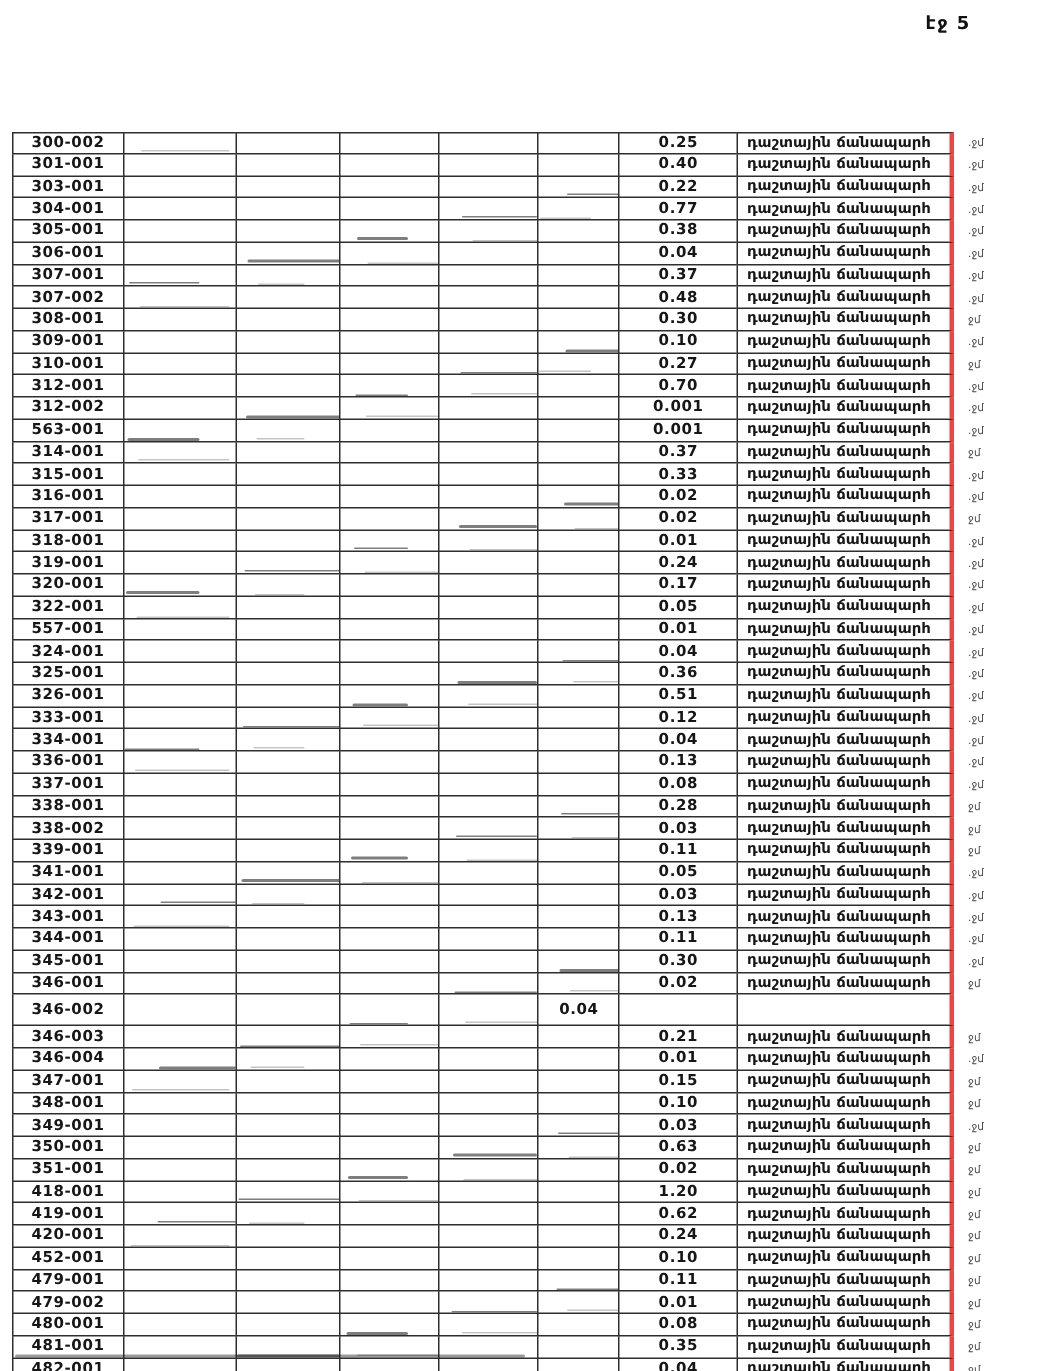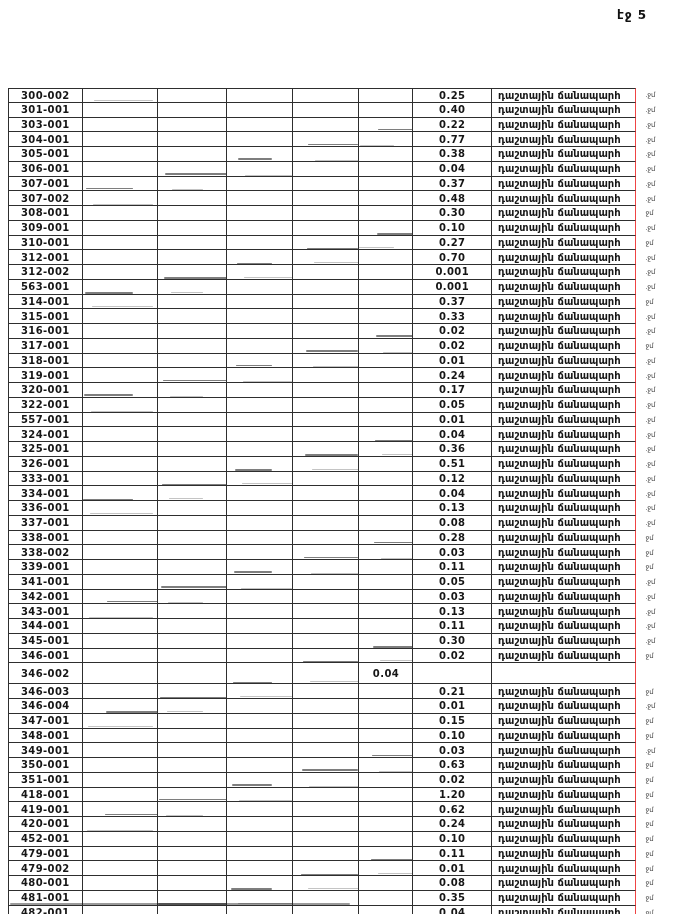--- a/index.html
+++ b/index.html
@@ -42,21 +42,21 @@
     box-sizing: border-box;
     border-left: 1px solid #2e2e2e;
     border-bottom: 1px solid #2e2e2e;
     position: relative;
     overflow: hidden;
     display: flex;
     align-items: center;
     justify-content: center;
   }
   .row:first-child .cell { border-top: 1px solid #2e2e2e; }
-  .cell.last { border-right: 1px solid #ef4444; }
+  .cell.last { border-right: 3px solid #ef4444; }
   .c0 { width: 75px; }
   .c1 { width: 77px; }
   .c2 { width: 70px; }
   .c3 { width: 67px; }
   .c4 { width: 68px; }
   .c5 { width: 55px; }
   .c6 { width: 80px; }
   .c7 { width: 148px; justify-content: flex-start; padding-left: 6px; }
   .code-text, .value-text {
     font-size: 10px;
@@ -74,21 +74,20 @@
   }
   .margin-note {
     box-sizing: border-box;
     width: 30px;
     padding-left: 9px;
     display: flex;
     align-items: center;
     font-size: 7px;
     color: #4a4a4a;
     white-space: nowrap;
-    font-family: Liberation Serif, serif;
   }
   .smudge {
     position: absolute;
     height: 1.5px;
     background: rgba(20,20,20,0.55);
     border-radius: 1px;
     pointer-events: none;
   }
   .smudge.light { background: rgba(60,60,60,0.3); height: 1px; }
   .table-bottom-smudge {

